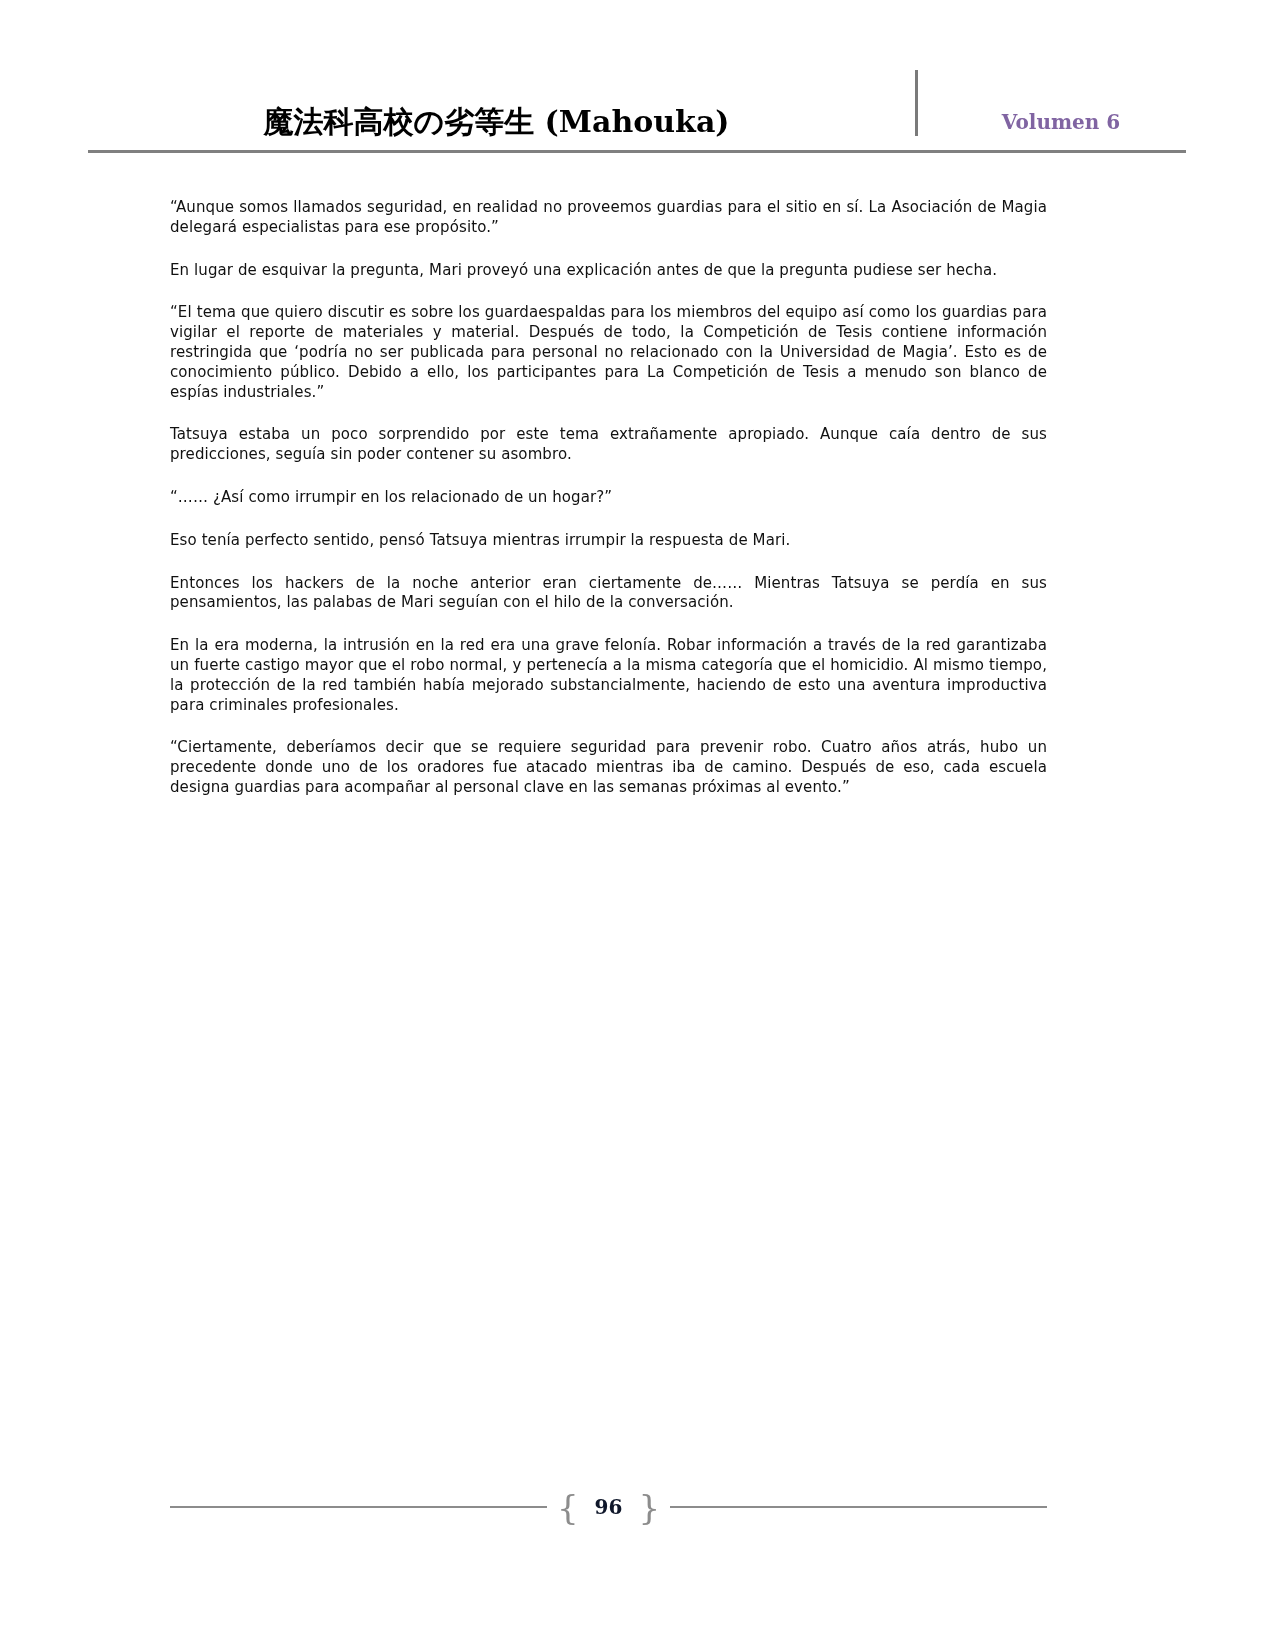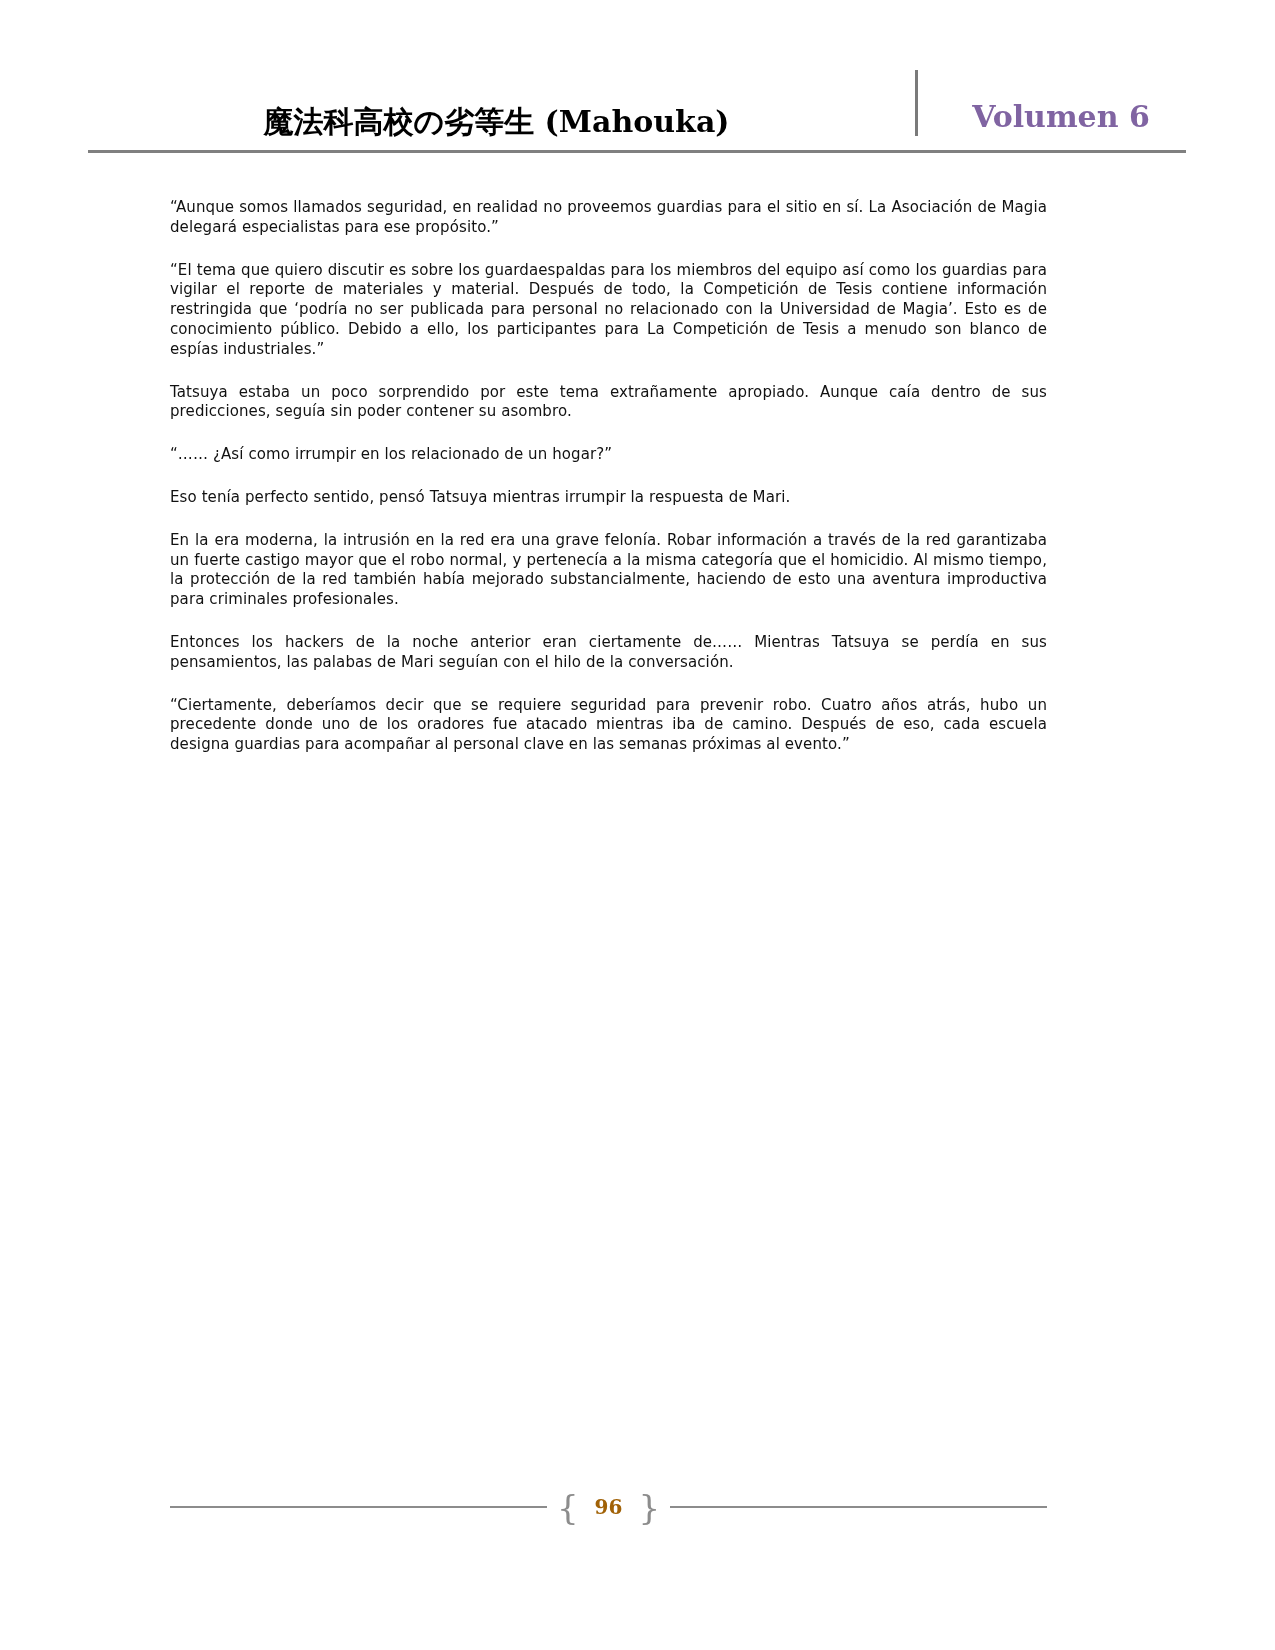--- a/index.html
+++ b/index.html
@@ -50,21 +50,21 @@
     width: 3px;
     background: #7a7a7a;
     height: 66px;
     margin: 0 18px 4px 0;
   }
   .header-volume {
     width: 250px;
     text-align: center;
     font-family: "DejaVu Serif", serif;
     font-weight: bold;
-    font-size: 30px;
+    font-size: 20px;
     color: #8064a2;
     padding-bottom: 6px;
     white-space: nowrap;
   }
   .header-rule {
     position: absolute;
     left: 0;
     top: 88px;
     width: 1098px;
     height: 3px;
@@ -116,46 +116,47 @@
     font-family: "DejaVu Serif", serif;
     font-size: 34px;
     color: #8c8c8c;
     line-height: 1;
     font-weight: 300;
   }
   .page-num {
     font-family: "DejaVu Serif", serif;
     font-weight: bold;
     font-size: 20px;
-    color: #a16207;
+    color: #0f172a;
     padding: 0 16px;
   }
 </style>
 </head>
 <body>
 
 <div class="page">
 
   <div class="header">
     <div class="header-inner">
       <div class="header-title">魔法科高校の劣等生 (Mahouka)</div>
       <div class="header-divider"></div>
       <div class="header-volume">Volumen 6</div>
     </div>
     <div class="header-rule"></div>
   </div>
 
   <div class="content">
     <p class="para">“Aunque somos llamados seguridad, en realidad no proveemos guardias para el sitio en sí. La Asociación de Magia delegará especialistas para ese propósito.”</p>
+    <p class="para">En lugar de esquivar la pregunta, Mari proveyó una explicación antes de que la pregunta pudiese ser hecha.</p>
     <p class="para">“El tema que quiero discutir es sobre los guardaespaldas para los miembros del equipo así como los guardias para vigilar el reporte de materiales y material. Después de todo, la Competición de Tesis contiene información restringida que ‘podría no ser publicada para personal no relacionado con la Universidad de Magia’. Esto es de conocimiento público. Debido a ello, los participantes para La Competición de Tesis a menudo son blanco de espías industriales.”</p>
     <p class="para">Tatsuya estaba un poco sorprendido por este tema extrañamente apropiado. Aunque caía dentro de sus predicciones, seguía sin poder contener su asombro.</p>
     <p class="para">“…… ¿Así como irrumpir en los relacionado de un hogar?”</p>
     <p class="para">Eso tenía perfecto sentido, pensó Tatsuya mientras irrumpir la respuesta de Mari.</p>
+    <p class="para">Entonces los hackers de la noche anterior eran ciertamente de…… Mientras Tatsuya se perdía en sus pensamientos, las palabas de Mari seguían con el hilo de la conversación.</p>
     <p class="para">En la era moderna, la intrusión en la red era una grave felonía. Robar información a través de la red garantizaba un fuerte castigo mayor que el robo normal, y pertenecía a la misma categoría que el homicidio. Al mismo tiempo, la protección de la red también había mejorado substancialmente, haciendo de esto una aventura improductiva para criminales profesionales.</p>
-    <p class="para">Entonces los hackers de la noche anterior eran ciertamente de…… Mientras Tatsuya se perdía en sus pensamientos, las palabas de Mari seguían con el hilo de la conversación.</p>
     <p class="para">“Ciertamente, deberíamos decir que se requiere seguridad para prevenir robo. Cuatro años atrás, hubo un precedente donde uno de los oradores fue atacado mientras iba de camino. Después de eso, cada escuela designa guardias para acompañar al personal clave en las semanas próximas al evento.”</p>
   </div>
 
   <div class="footer">
     <div class="footer-rule"></div>
     <div class="page-num-wrap">
       <span class="brace">{</span>
       <span class="page-num">96</span>
       <span class="brace">}</span>
     </div>

